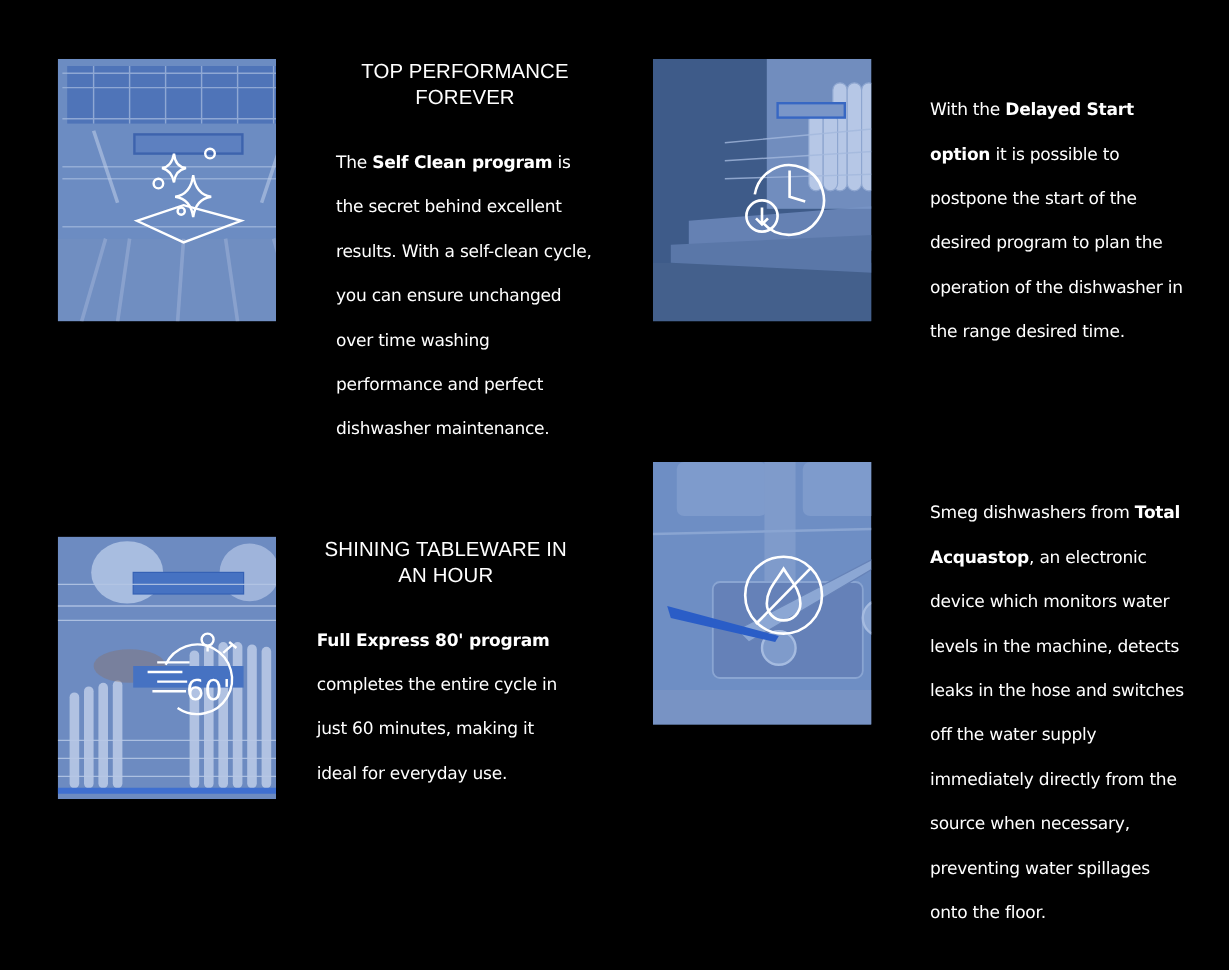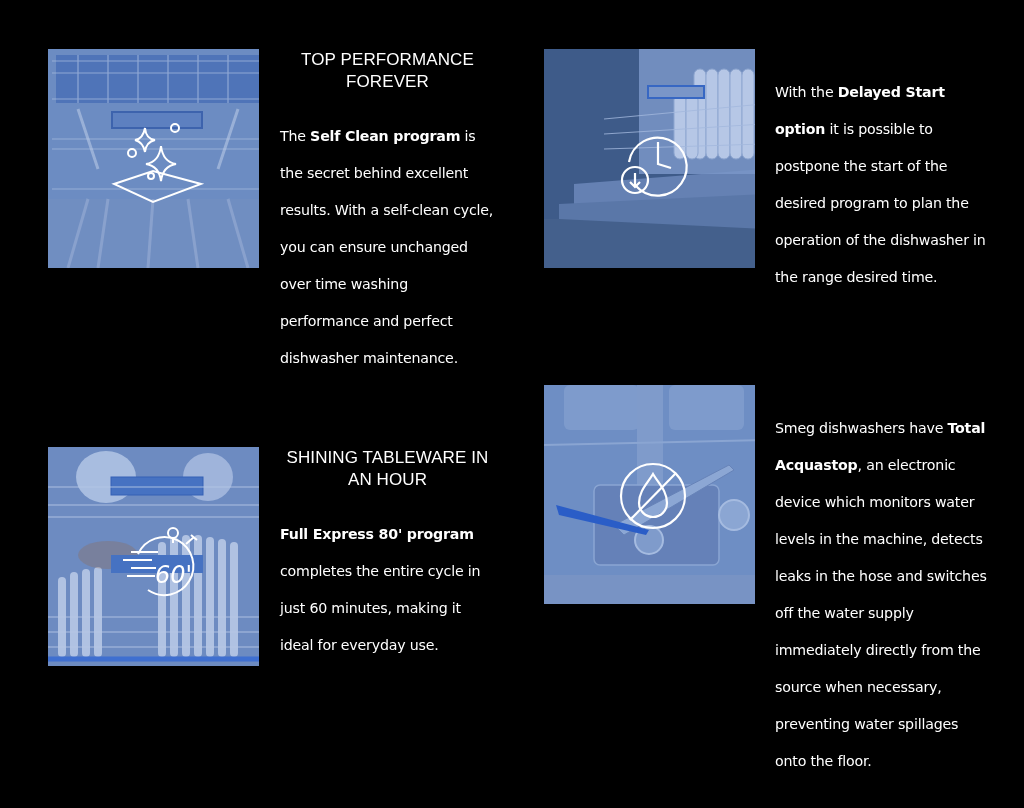--- a/index.html
+++ b/index.html
@@ -2,21 +2,21 @@
 <html><head>
 <meta charset="utf-8">
 <style>
   html, body { margin: 0; padding: 0; }
   body {
     width: 1024px; height: 808px; background: #000; color: #fff;
     font-family: "DejaVu Sans", sans-serif; position: relative; overflow: hidden;
   }
   .feature { position: absolute; }
   .img {
-    position: absolute; width: 211px; height: 219px; overflow: hidden; font-style: italic;
+    position: absolute; width: 182px; height: 219px; overflow: hidden;
   }
   .img svg { display: block; }
   .text { position: absolute; width: 215px; }
   .title {
     font-family: "Liberation Sans", sans-serif;
     font-size: 17px; line-height: 22px; font-weight: normal;
     text-transform: uppercase; margin: 0; letter-spacing: 0.1px; text-align: center;
   }
   .body {
     margin-top: 25px; font-size: 14.2px; line-height: 37px;
@@ -156,21 +156,21 @@
       <g stroke="#fff" stroke-width="2" fill="none">
         <path d="M90 107 A29 29 0 1 1 100 143"></path>
         <circle cx="125" cy="86" r="5"></circle>
         <path d="M125 91 L125 96"></path>
         <path d="M138 97 L146 90 M143 88 L149 93"></path>
         <path d="M83 105 L110 105 M75 113 L104 113 M83 121 L108 121 M79 129 L107 129"></path>
       </g>
       <text x="107" y="136" fill="#fff" font-family="DejaVu Sans, sans-serif" font-size="24">60'</text>
     </svg>
   </div>
-  <div class="text" style="left:280px; top:447px;">
+  <div class="text" style="left:264px; top:447px;">
     <h2 class="title">SHINING TABLEWARE IN AN HOUR</h2>
     <div class="body">
       <span></span><b>Full Express 80' program</b><span> completes the entire cycle in just 60 minutes, making it ideal for everyday use.</span>
     </div>
   </div>
 </div>
 
 <div class="feature">
   <div class="img" style="left:544px; top:385px;">
     <svg width="219" height="219" viewBox="0 0 219 219">
@@ -190,16 +190,16 @@
 
       <g stroke="#fff" stroke-width="2.2" fill="none">
         <circle cx="109" cy="111" r="32"></circle>
         <path d="M86 135 L132 88"></path>
         <path d="M109 89 C103 99 95 106 95 118 A14 14 0 0 0 123 118 C123 106 115 99 109 89 Z"></path>
       </g>
     </svg>
   </div>
   <div class="text" style="left:775px; top:385px;">
     <div class="body">
-      <span>Smeg dishwashers have </span><b>Total Acquastop</b><span>, an electronic device which monitors water levels in the machine, detects leaks in the hose and switches off the water supply immediately directly from the source when necessary, preventing water spillages onto the floor.</span>
+      <span>Smeg dishwashers from </span><b>Total Acquastop</b><span>, an electronic device which monitors water levels in the machine, detects leaks in the hose and switches off the water supply immediately directly from the source when necessary, preventing water spillages onto the floor.</span>
     </div>
   </div>
 </div>
 
 </body></html>

